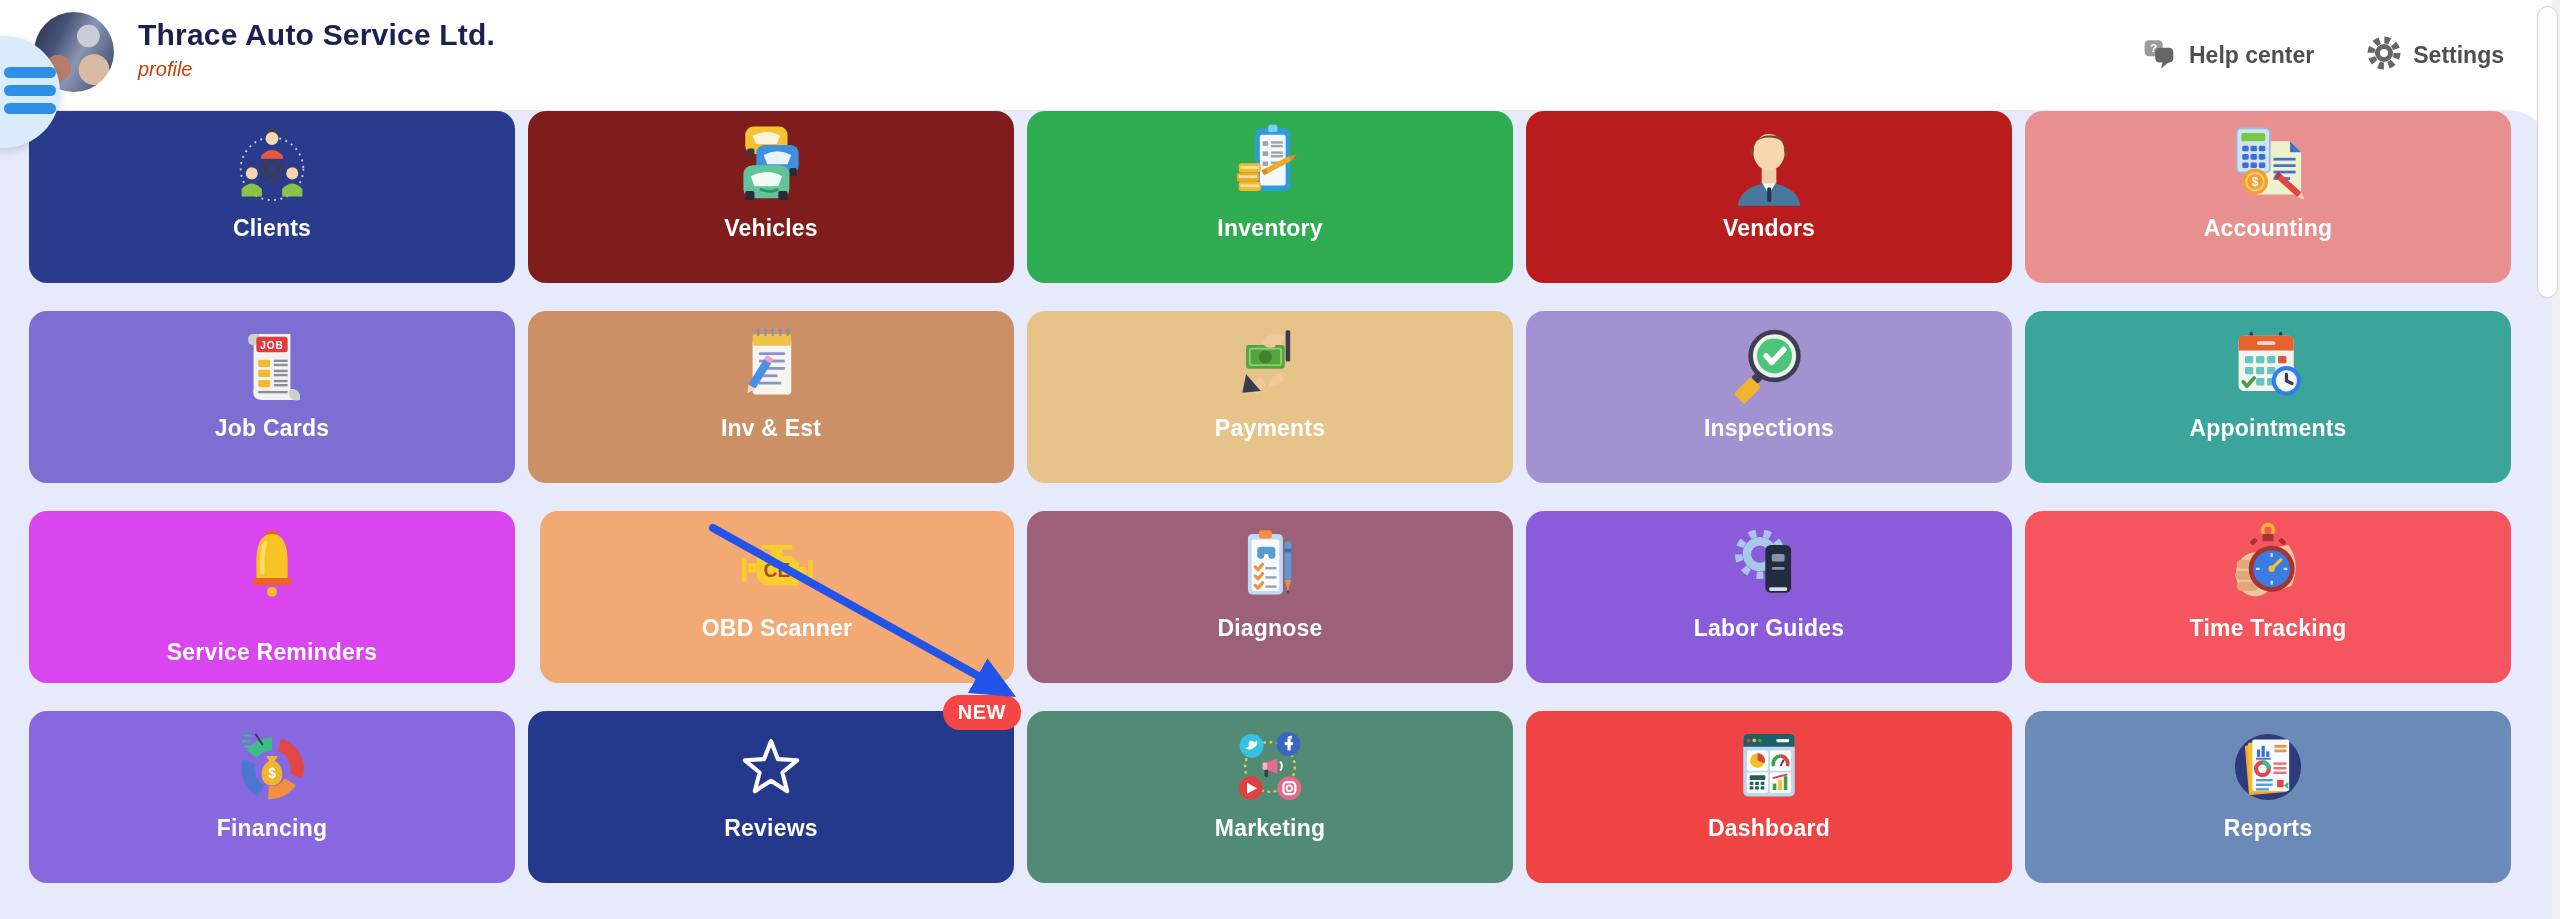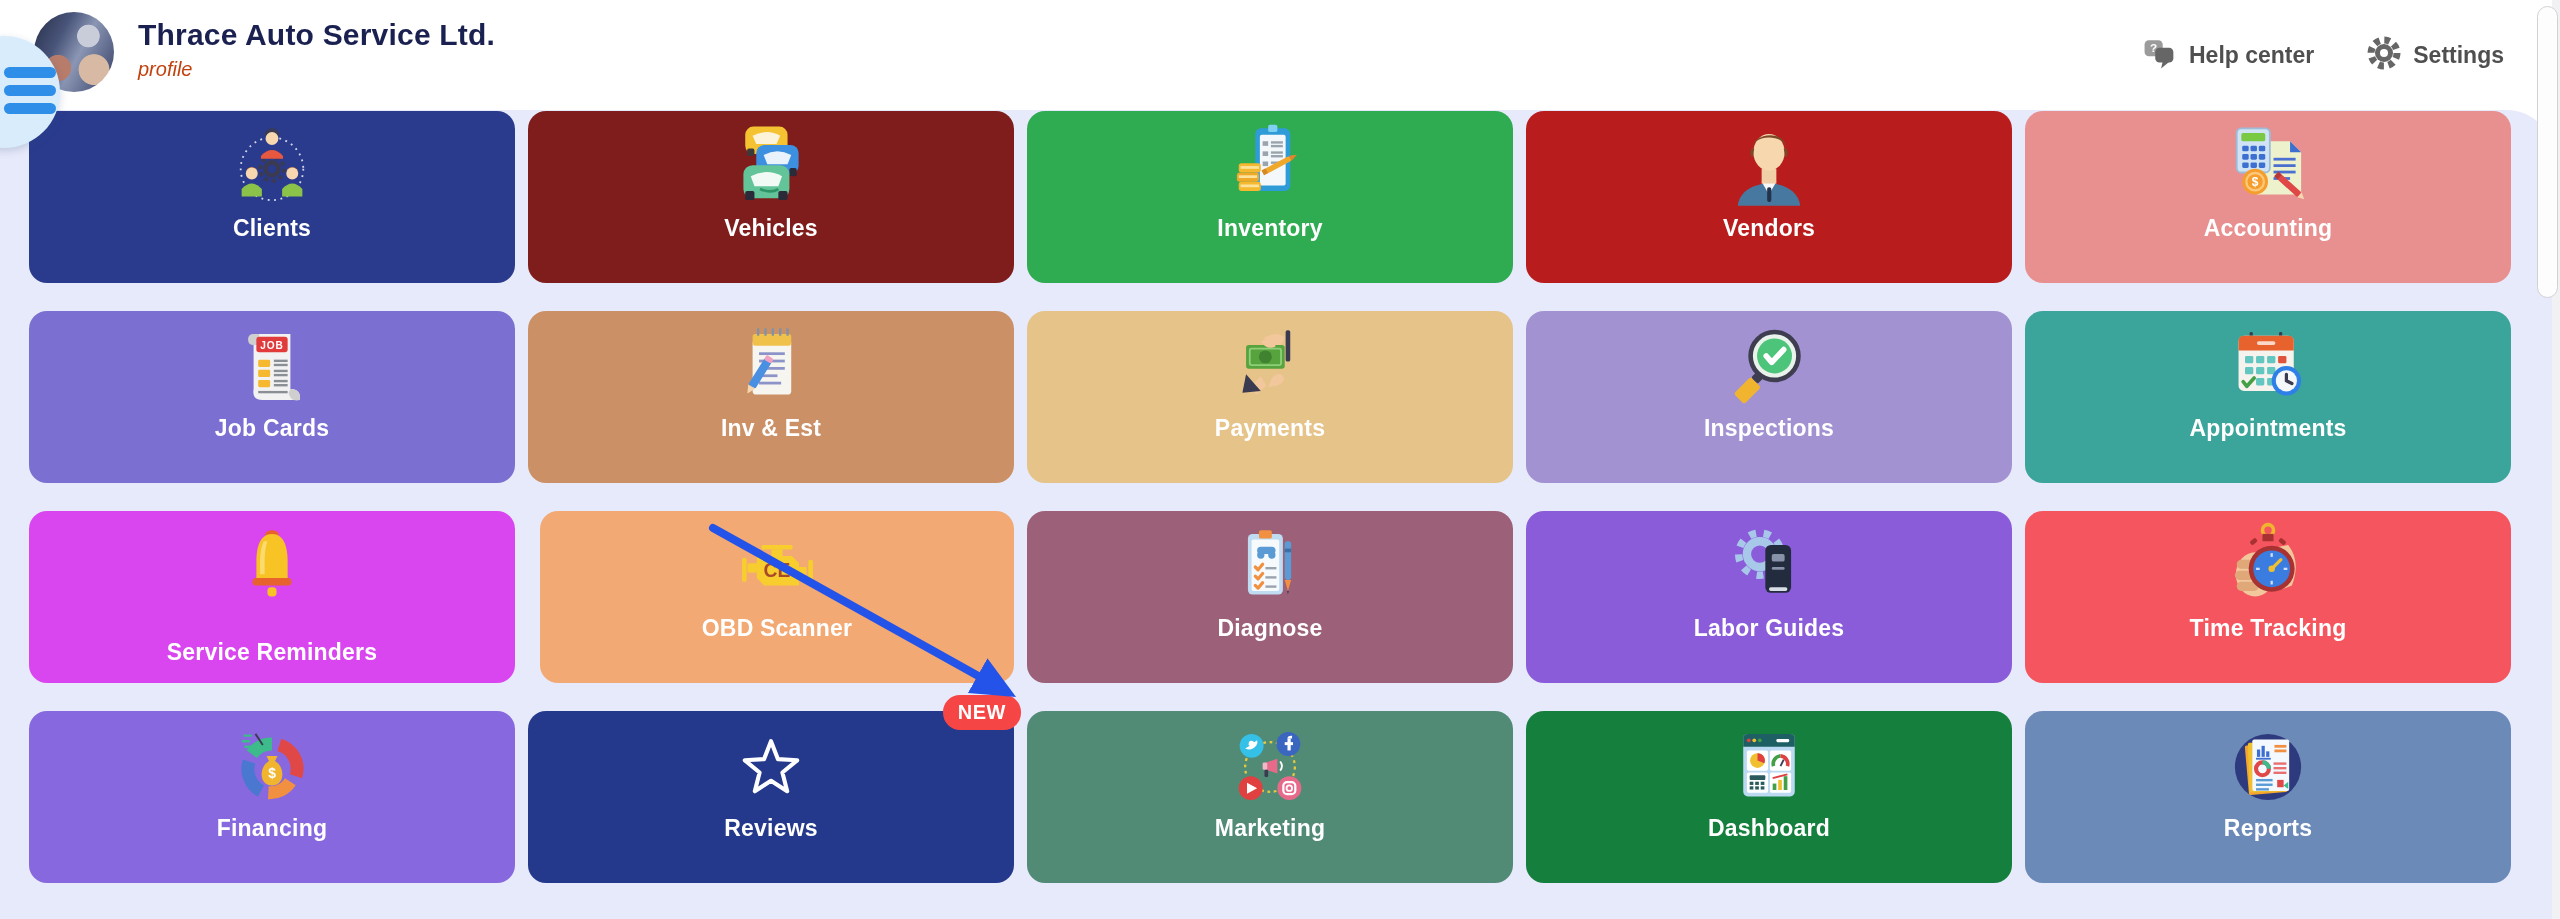--- a/index.html
+++ b/index.html
@@ -510,21 +510,21 @@
           <path d="M58,41 L58,57 L46,53 L46,45 Z" fill="#e86a8a"></path>
           <rect x="42" y="45" width="5" height="8" rx="1.5" fill="#f2b8c8"></rect>
           <rect x="44" y="53" width="4" height="8" rx="1.5" fill="#3a3a50"></rect>
           <path d="M61,44 q4,5 0,10" stroke="#ffffff" stroke-width="2" fill="none"></path>
         </g>
       </svg>
     </div>
     <div class="tile-label">Marketing</div>
   </div>
 
-  <div class="tile" style="background-color: #15803d;">
+  <div class="tile" style="background-color: #ef4444; border-radius: 16px;">
     <div class="icon-wrap">
       <svg width="92" height="92" viewBox="0 0 100 100">
         <rect x="22" y="14" width="56" height="68" rx="5" fill="#bcd9f2"></rect>
         <path d="M22,19 q0,-5 5,-5 l46,0 q5,0 5,5 l0,9 l-56,0 z" fill="#1e5f63"></path>
         <circle cx="28" cy="21" r="2" fill="#e04040"></circle>
           <circle cx="34" cy="21" r="2" fill="#f0c030"></circle>
           <circle cx="40" cy="21" r="2" fill="#43a047"></circle>
         <rect x="58" y="19.5" width="14" height="3.5" rx="1.5" fill="#ffffff"></rect>
         <rect x="26" y="32" width="23" height="22" rx="2" fill="#ffffff"></rect>
         <rect x="51" y="32" width="23" height="22" rx="2" fill="#ffffff"></rect>

